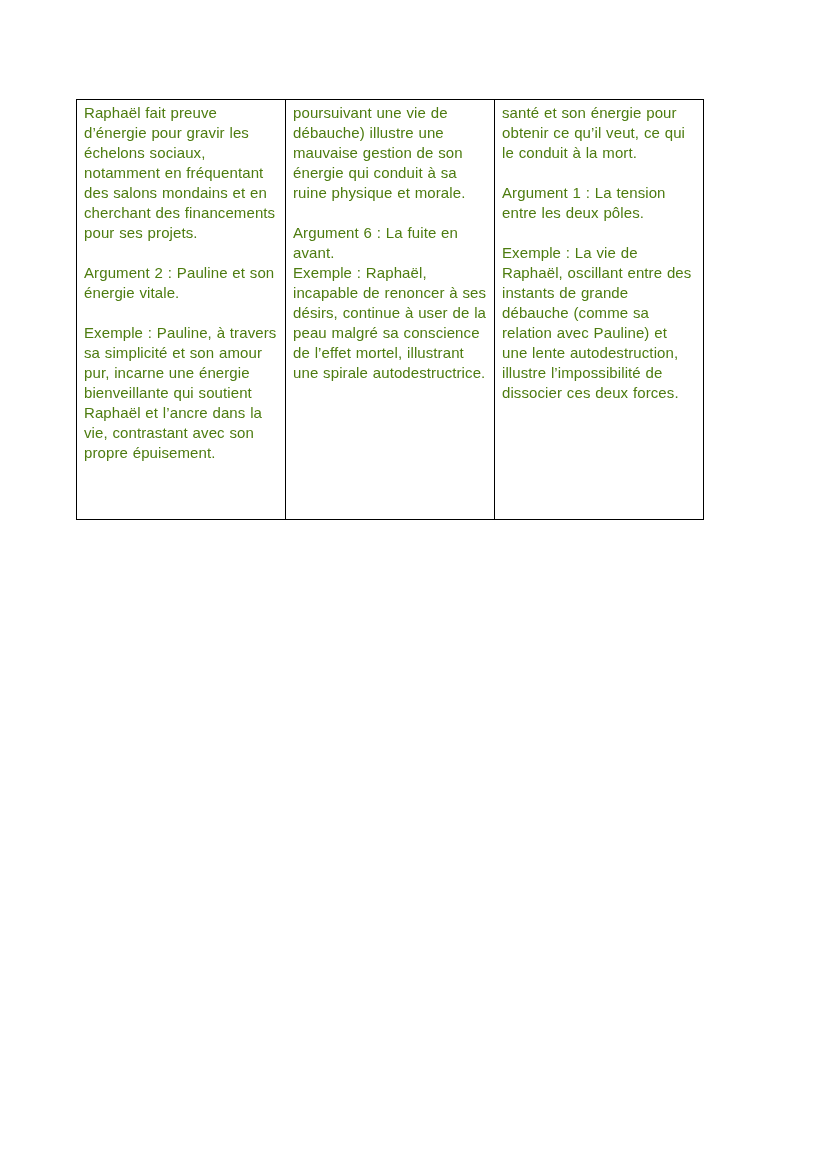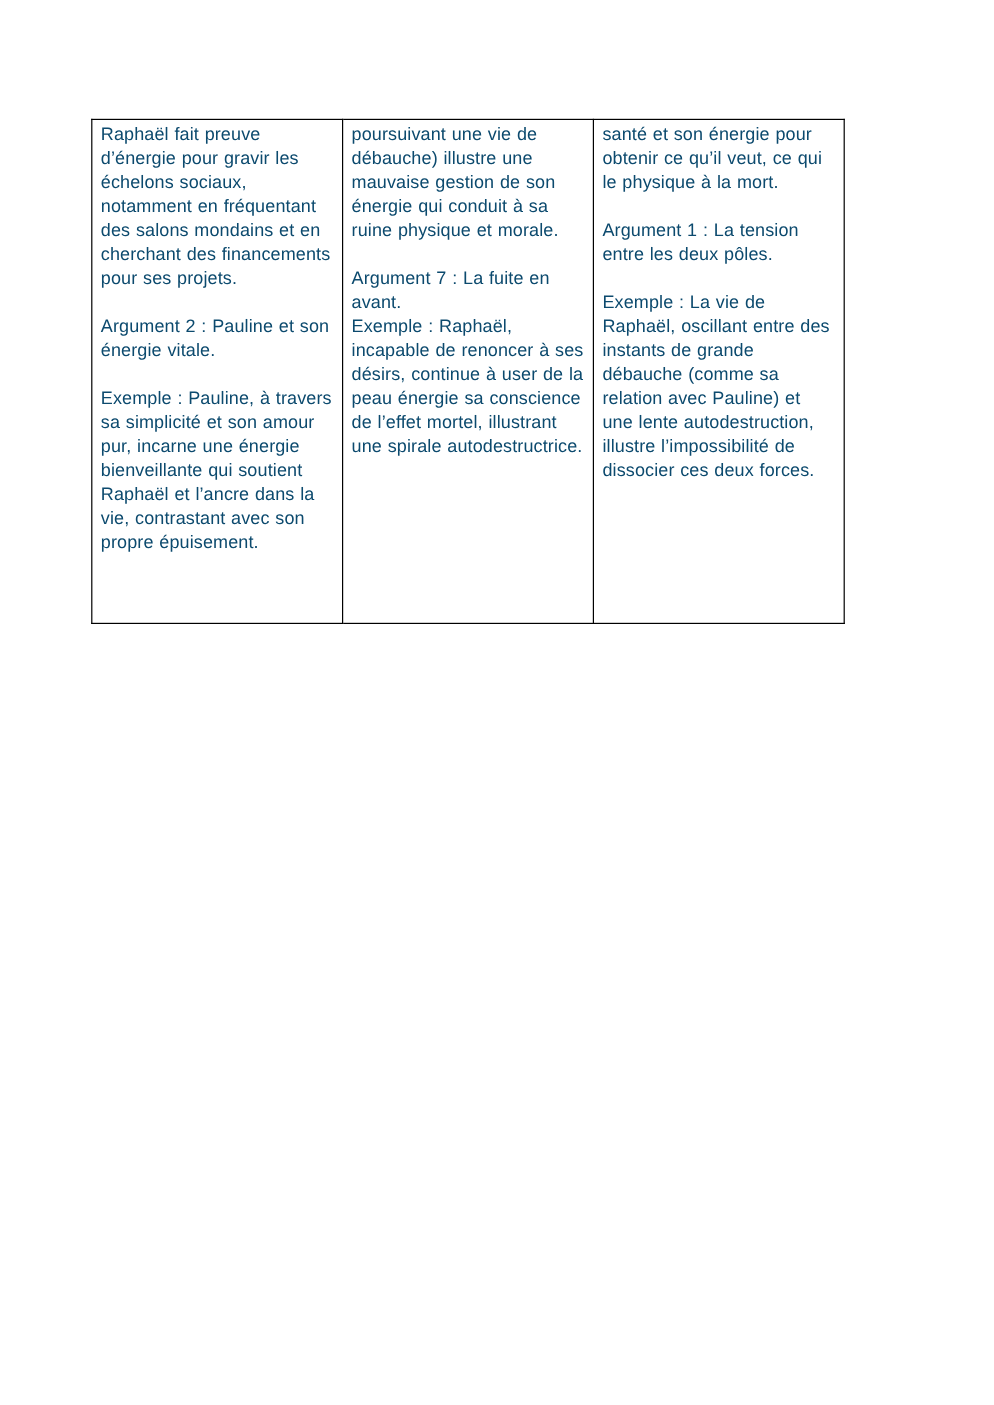--- a/index.html
+++ b/index.html
@@ -27,21 +27,21 @@
   .doc-table td {
     border: 1.2px solid #000000;
     vertical-align: top;
     padding: 3px 7px 6px 7px;
     background: #ffffff;
   }
   .para {
     margin: 0;
     font-size: 15px;
     line-height: 20px;
-    color: #0c4a6e;
+    color: #4d7c0f;
     letter-spacing: 0.1px;
     word-spacing: 0.5px;
   }
   .para.empty {
     white-space: pre;
   }
 </style>
 </head>
 <body>
 
@@ -52,25 +52,25 @@
         <td>
             <p class="para">Raphaël fait preuve d’énergie pour gravir les échelons sociaux, notamment en fréquentant des salons mondains et en cherchant des financements pour ses projets.</p>
             <p class="para empty">&nbsp;</p>
             <p class="para">Argument 2 : Pauline et son énergie vitale.</p>
             <p class="para empty">&nbsp;</p>
             <p class="para">Exemple : Pauline, à travers sa simplicité et son amour pur, incarne une énergie bienveillante qui soutient Raphaël et l’ancre dans la vie, contrastant avec son propre épuisement.</p>
           </td>
         <td>
             <p class="para">poursuivant une vie de débauche) illustre une mauvaise gestion de son énergie qui conduit à sa ruine physique et morale.</p>
             <p class="para empty">&nbsp;</p>
-            <p class="para">Argument 7 : La fuite en avant.</p>
-            <p class="para">Exemple : Raphaël, incapable de renoncer à ses désirs, continue à user de la peau énergie sa conscience de l’effet mortel, illustrant une spirale autodestructrice.</p>
+            <p class="para">Argument 6 : La fuite en avant.</p>
+            <p class="para">Exemple : Raphaël, incapable de renoncer à ses désirs, continue à user de la peau malgré sa conscience de l’effet mortel, illustrant une spirale autodestructrice.</p>
           </td>
         <td>
-            <p class="para">santé et son énergie pour obtenir ce qu’il veut, ce qui le physique à la mort.</p>
+            <p class="para">santé et son énergie pour obtenir ce qu’il veut, ce qui le conduit à la mort.</p>
             <p class="para empty">&nbsp;</p>
             <p class="para">Argument 1 : La tension entre les deux pôles.</p>
             <p class="para empty">&nbsp;</p>
             <p class="para">Exemple : La vie de Raphaël, oscillant entre des instants de grande débauche (comme sa relation avec Pauline) et une lente autodestruction, illustre l’impossibilité de dissocier ces deux forces.</p>
           </td>
       </tr>
     </tbody>
   </table>
 </div>
 

